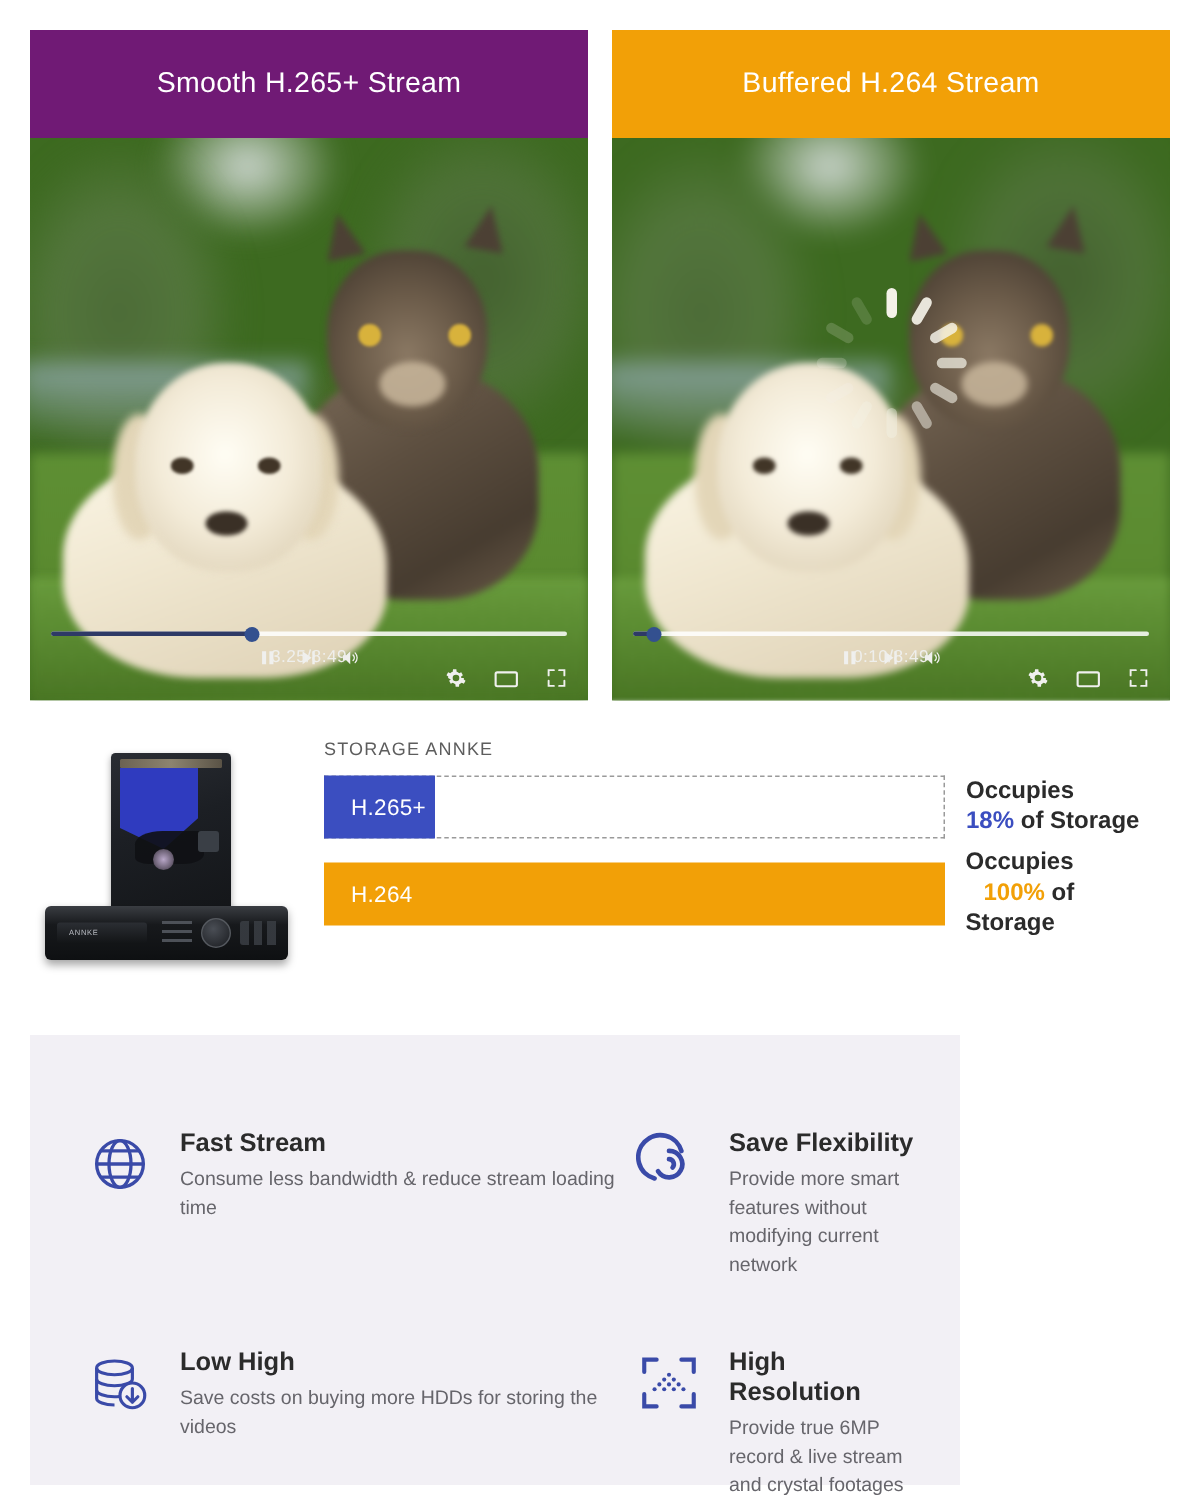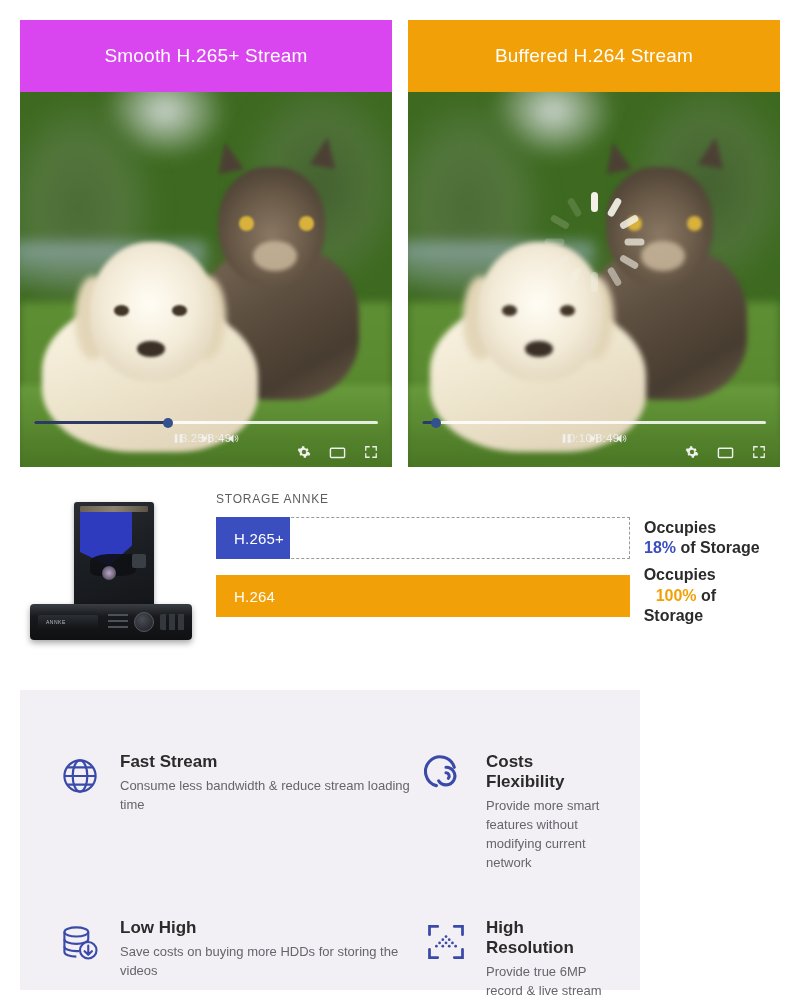--- a/index.html
+++ b/index.html
@@ -12,21 +12,21 @@
   }
   .page { position: relative; width: 800px; height: 1000px; background:#fff; }
 
   
   .videos { position: absolute; left: 20px; top: 20px; width: 760px; height: 447px;
             display: flex; gap: 16px; }
   .video-card { width: 372px; height: 447px; position: relative; overflow: hidden;
                 display: flex; flex-direction: column; }
   .vid-header { height: 72px; flex: 0 0 72px; display: flex; align-items: center;
                 justify-content: center; color: #fff; font-size: 19px; letter-spacing: .2px; }
-  .vid-header.blue { background: #d946ef; }
+  .vid-header.blue { background: #701a75; }
   .vid-header.orange { background: #f2a007; }
 
   .vid-body { position: relative; flex: 1 1 auto; overflow: hidden; }
 
   
   .scene { position: absolute; inset: 0;
     background:
       radial-gradient(120px 80px at 36% 78%, rgba(250,248,238,.95) 0%, rgba(245,240,225,.0) 70%),
       radial-gradient(90px 70px at 66% 48%, rgba(120,100,80,.55) 0%, rgba(120,100,80,0) 72%),
       radial-gradient(200px 120px at 50% 105%, #6f9c3a 0%, #4e7d28 60%, #3d6a20 100%),
@@ -435,21 +435,21 @@
 
       <div class="feat">
         <div class="feat-icon">
           <svg viewBox="0 0 48 48" fill="none" stroke="#3a4aa8" stroke-width="3.4" stroke-linecap="round">
             <path d="M33 14.5A16 16 0 1013.5 34.5"></path>
             <path d="M24 14.5a9.6 9.6 0 11-8 14.8"></path>
             <path d="M24 20.5a3.6 3.6 0 012.6 6"></path>
           </svg>
         </div>
         <div>
-          <div class="feat-title">Costs Flexibility</div>
+          <div class="feat-title">Save Flexibility</div>
           <div class="feat-desc">Provide more smart features without modifying current network</div>
         </div>
       </div>
 
       <div class="feat">
         <div class="feat-icon">
           <svg viewBox="0 0 48 48" fill="none" stroke="#3a4aa8" stroke-width="2.3">
             <ellipse cx="20" cy="13" rx="13" ry="5"></ellipse>
             <path d="M7 13v8c0 2.8 5.8 5 13 5s13-2.2 13-5v-8"></path>
             <path d="M7 21v8c0 2.8 5.8 5 13 5 1.2 0 2.4-.06 3.5-.18"></path>

